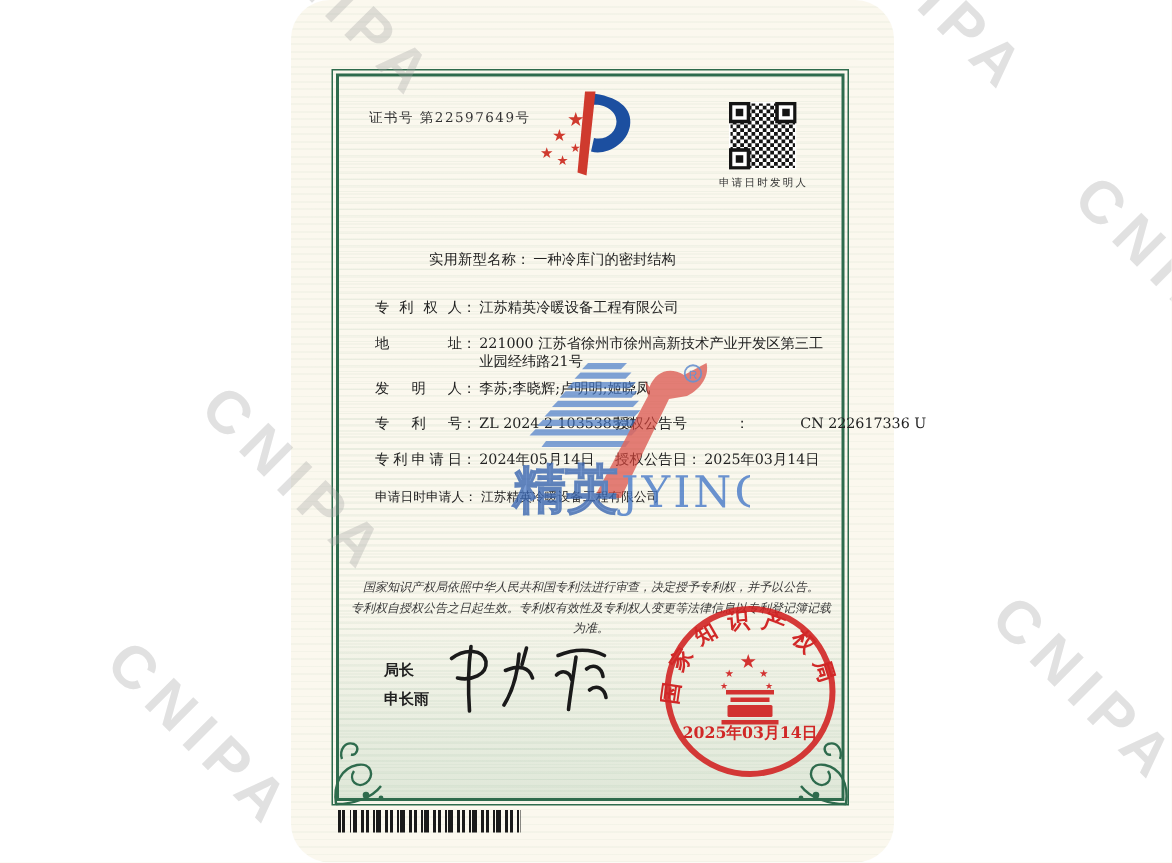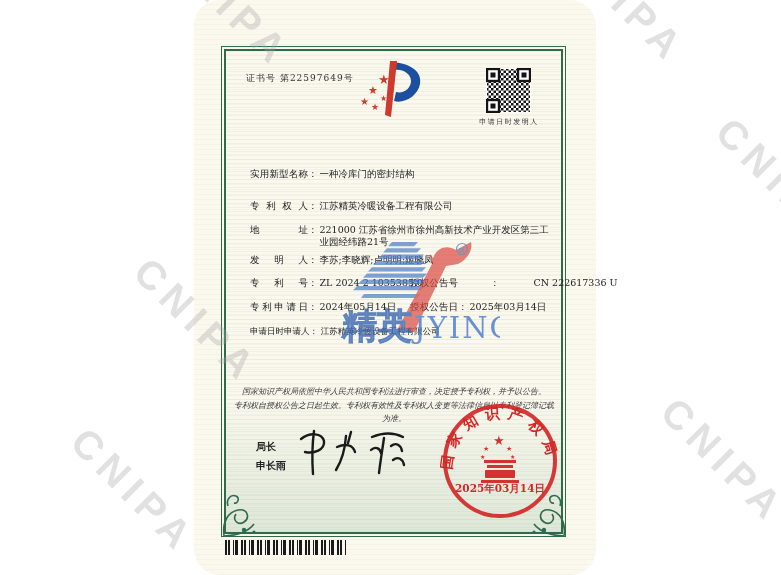--- a/index.html
+++ b/index.html
@@ -165,21 +165,21 @@
         <rect x="32" y="1" width="12" height="12" fill="none" stroke="#141414" stroke-width="2.4"></rect>
         <rect x="35.5" y="4.5" width="5" height="5" fill="#141414"></rect>
       <rect x="1" y="32" width="12" height="12" fill="#fff"></rect>
         <rect x="1" y="32" width="12" height="12" fill="none" stroke="#141414" stroke-width="2.4"></rect>
         <rect x="4.5" y="35.5" width="5" height="5" fill="#141414"></rect>
     </g>
   </svg>
   <div class="qr-caption">申请日时发明人</div>
 
 
-  <div class="row" style="top:168px;">
+  <div class="row" style="top:168px;margin-left:36px;">
     <span class="lbl">实用新型名称</span>
       <span class="col">：</span>
       <span class="val">一种冷库门的密封结构</span>
   </div>
   <div class="row" style="top:200px;">
     <span class="lbl">专利权人</span>
       <span class="col">：</span>
       <span class="val">江苏精英冷暖设备工程有限公司</span>
   </div>
   <div class="row addr" style="top:224px;">

